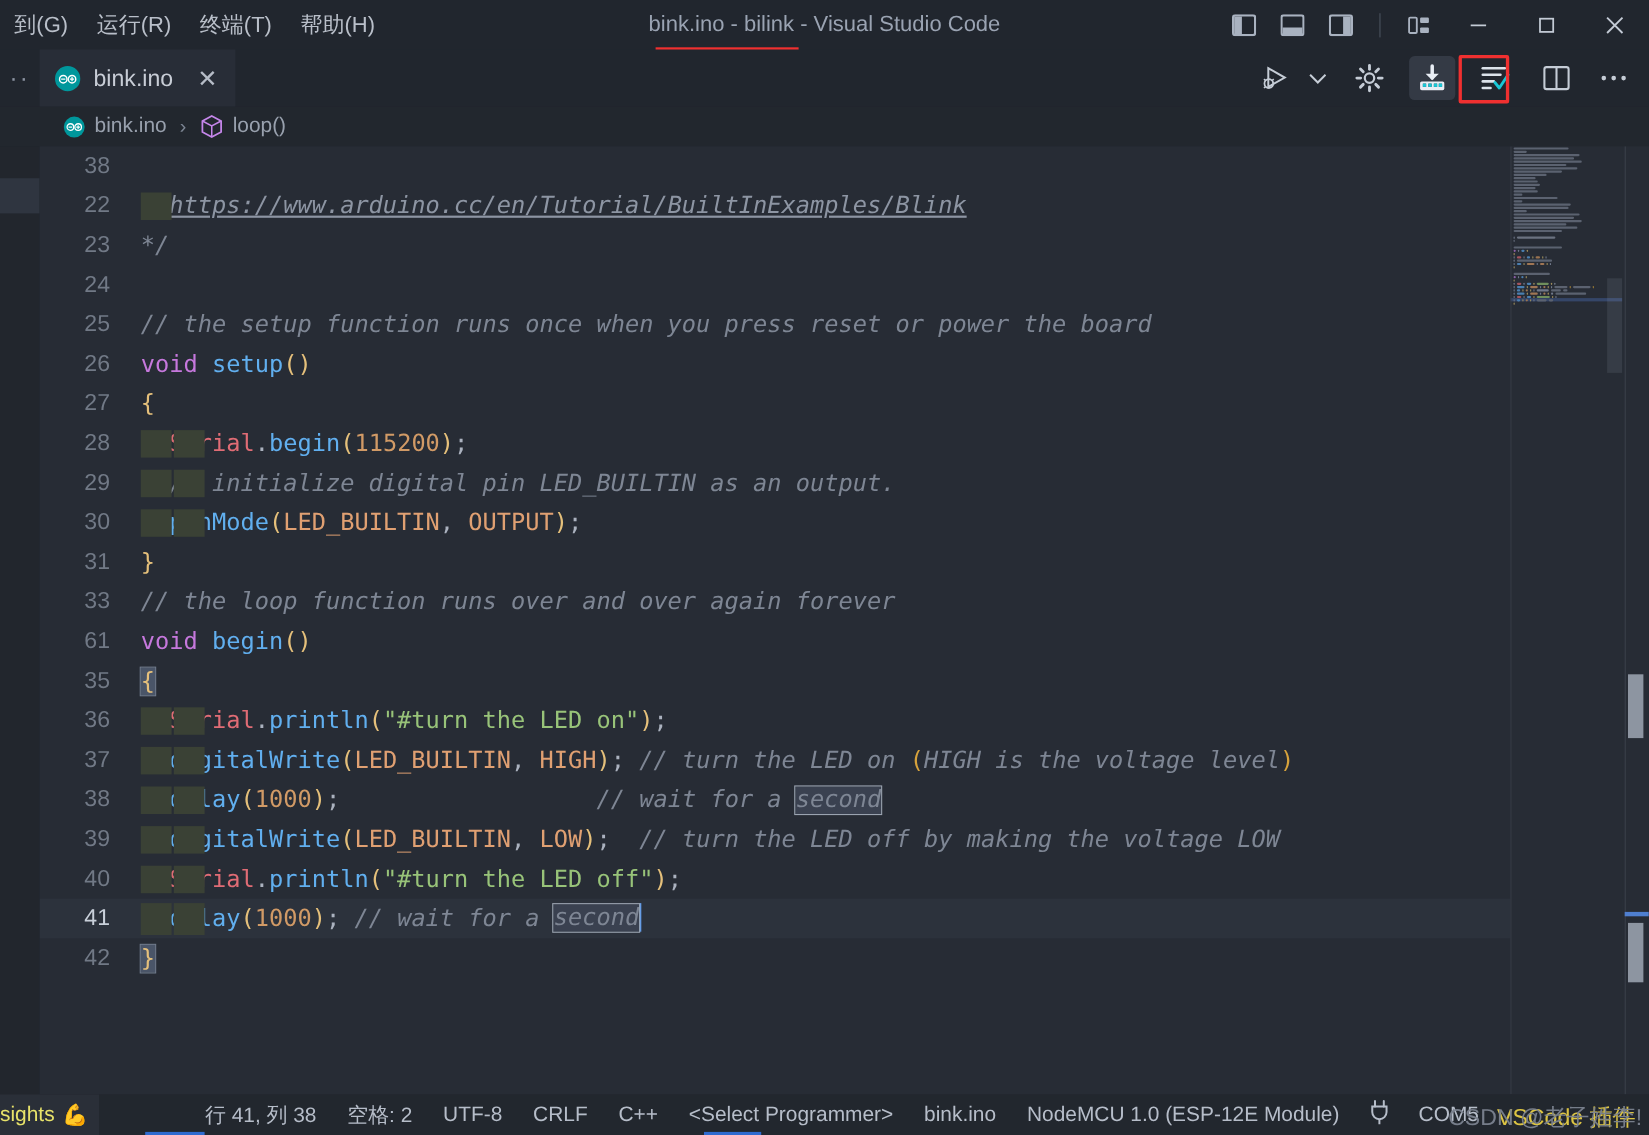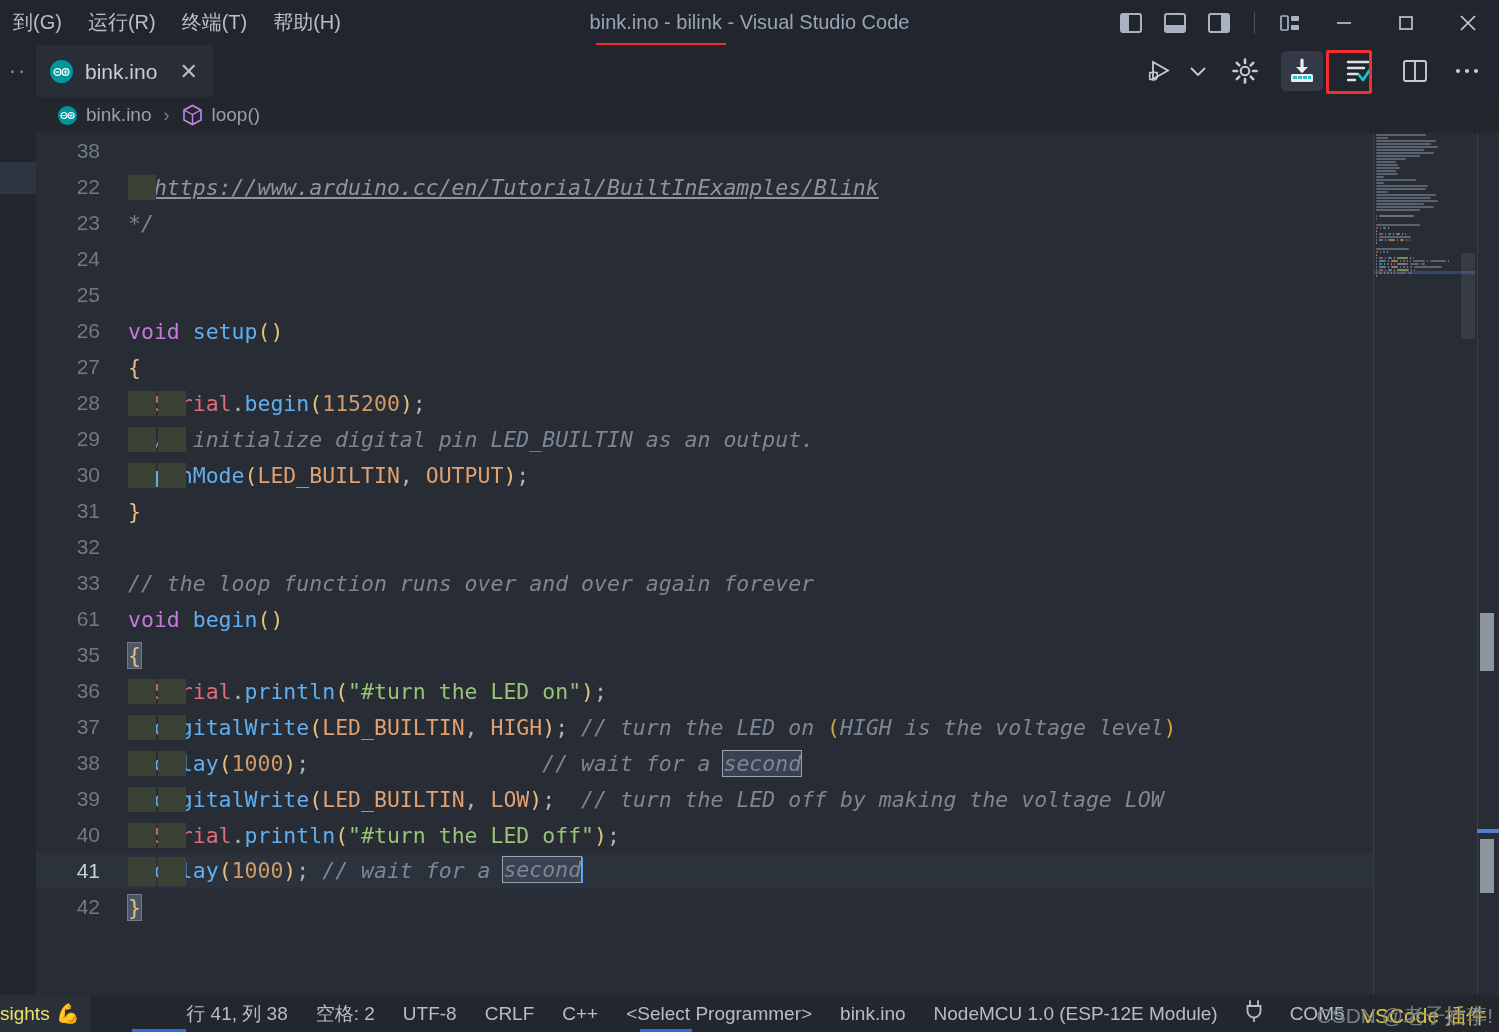--- a/index.html
+++ b/index.html
@@ -350,28 +350,27 @@
   <div class="actstrip">
     <div class="sel"></div>
   </div>
 
   <div class="editor">
     <div class="code-area" id="code-area">
         <div class="line"><div class="ln">38</div><div class="ltext"></div></div>
         <div class="line"><div class="ln">22</div><div class="ltext"><span class="indent-hl" style="left: 0px; width: 28px;"></span><span class="plain">  </span><span class="lnk">https://www.arduino.cc/en/Tutorial/BuiltInExamples/Blink</span></div></div>
         <div class="line"><div class="ln">23</div><div class="ltext"><span class="cmt">*/</span></div></div>
         <div class="line"><div class="ln">24</div><div class="ltext"></div></div>
-        <div class="line"><div class="ln">25</div></div>
+        <div class="line"><div class="ln">25</div><div class="ltext"><span class="cmt">// the setup function runs once when you press reset or power the board</span></div></div>
         <div class="line"><div class="ln">26</div><div class="ltext"><span class="kw">void</span><span class="plain"> </span><span class="fn">setup</span><span class="p1">()</span></div></div>
         <div class="line"><div class="ln">27</div><div class="ltext"><span class="brk">{</span></div></div>
         <div class="line"><div class="ln">28</div><div class="ltext"><span class="indent-hl" style="left: 0px; width: 28px;"></span><span class="indent-hl" style="left: 30px; width: 28px;"></span><span class="plain">  </span><span class="obj">Serial</span><span class="plain">.</span><span class="fn">begin</span><span class="p1">(</span><span class="num">115200</span><span class="p1">)</span><span class="plain">;</span></div></div>
         <div class="line"><div class="ln">29</div><div class="ltext"><span class="indent-hl" style="left: 0px; width: 28px;"></span><span class="indent-hl" style="left: 30px; width: 28px;"></span><span class="plain">  </span><span class="cmt">// initialize digital pin LED_BUILTIN as an output.</span></div></div>
         <div class="line"><div class="ln">30</div><div class="ltext"><span class="indent-hl" style="left: 0px; width: 28px;"></span><span class="indent-hl" style="left: 30px; width: 28px;"></span><span class="plain">  </span><span class="fn">pinMode</span><span class="p1">(</span><span class="cst">LED_BUILTIN</span><span class="plain">, </span><span class="cst">OUTPUT</span><span class="p1">)</span><span class="plain">;</span></div></div>
         <div class="line"><div class="ln">31</div><div class="ltext"><span class="brk">}</span></div></div>
-        <div class="line"><div class="ln">32</div><div class="ltext"></div></div>
         <div class="line"><div class="ln">33</div><div class="ltext"><span class="cmt">// the loop function runs over and over again forever</span></div></div>
         <div class="line"><div class="ln">61</div><div class="ltext"><span class="kw">void</span><span class="plain"> </span><span class="fn">begin</span><span class="p1">()</span></div></div>
         <div class="line"><div class="ln">35</div><div class="ltext"><span class="brk bracket-hl">{</span></div></div>
         <div class="line"><div class="ln">36</div><div class="ltext"><span class="indent-hl" style="left: 0px; width: 28px;"></span><span class="indent-hl" style="left: 30px; width: 28px;"></span><span class="plain">  </span><span class="obj">Serial</span><span class="plain">.</span><span class="fn">println</span><span class="p1">(</span><span class="str">"#turn the LED on"</span><span class="p1">)</span><span class="plain">;</span></div></div>
         <div class="line"><div class="ln">37</div><div class="ltext"><span class="indent-hl" style="left: 0px; width: 28px;"></span><span class="indent-hl" style="left: 30px; width: 28px;"></span><span class="plain">  </span><span class="fn">digitalWrite</span><span class="p1">(</span><span class="cst">LED_BUILTIN</span><span class="plain">, </span><span class="cst">HIGH</span><span class="p1">)</span><span class="plain">; </span><span class="cmt">// turn the LED on </span><span class="p2">(</span><span class="cmt">HIGH is the voltage level</span><span class="p2">)</span></div></div>
         <div class="line"><div class="ln">38</div><div class="ltext"><span class="indent-hl" style="left: 0px; width: 28px;"></span><span class="indent-hl" style="left: 30px; width: 28px;"></span><span class="plain">  </span><span class="fn">delay</span><span class="p1">(</span><span class="num">1000</span><span class="p1">)</span><span class="plain">;</span><span class="plain">                  </span><span class="cmt">// wait for a </span><span class="cmt wordmatch">second</span></div></div>
         <div class="line"><div class="ln">39</div><div class="ltext"><span class="indent-hl" style="left: 0px; width: 28px;"></span><span class="indent-hl" style="left: 30px; width: 28px;"></span><span class="plain">  </span><span class="fn">digitalWrite</span><span class="p1">(</span><span class="cst">LED_BUILTIN</span><span class="plain">, </span><span class="cst">LOW</span><span class="p1">)</span><span class="plain">;  </span><span class="cmt">// turn the LED off by making the voltage LOW</span></div></div>
         <div class="line"><div class="ln">40</div><div class="ltext"><span class="indent-hl" style="left: 0px; width: 28px;"></span><span class="indent-hl" style="left: 30px; width: 28px;"></span><span class="plain">  </span><span class="obj">Serial</span><span class="plain">.</span><span class="fn">println</span><span class="p1">(</span><span class="str">"#turn the LED off"</span><span class="p1">)</span><span class="plain">;</span></div></div>
         <div class="line active"><div class="ln">41</div><div class="ltext"><span class="indent-hl" style="left: 0px; width: 28px;"></span><span class="indent-hl" style="left: 30px; width: 28px;"></span><span class="plain">  </span><span class="fn">delay</span><span class="p1">(</span><span class="num">1000</span><span class="p1">)</span><span class="plain">; </span><span class="cmt">// wait for a </span><span class="cmt wordmatch">second</span><span class="cursor"></span></div></div>
         <div class="line"><div class="ln">42</div><div class="ltext"><span class="brk bracket-hl">}</span></div></div>

